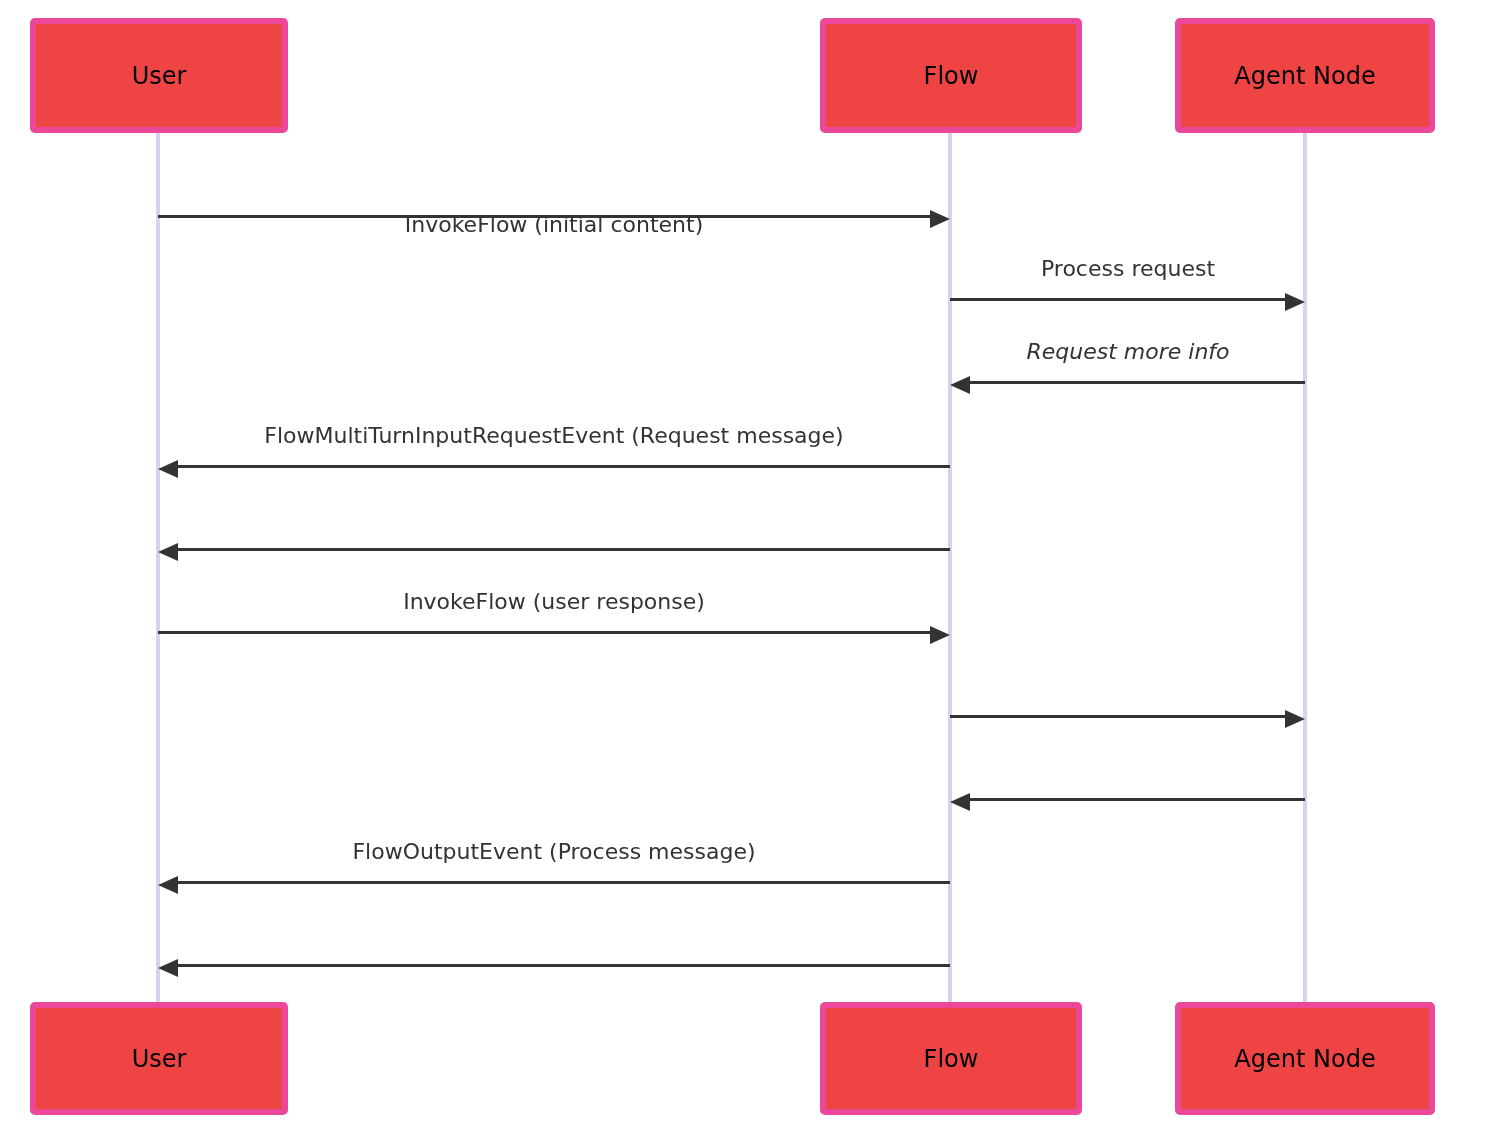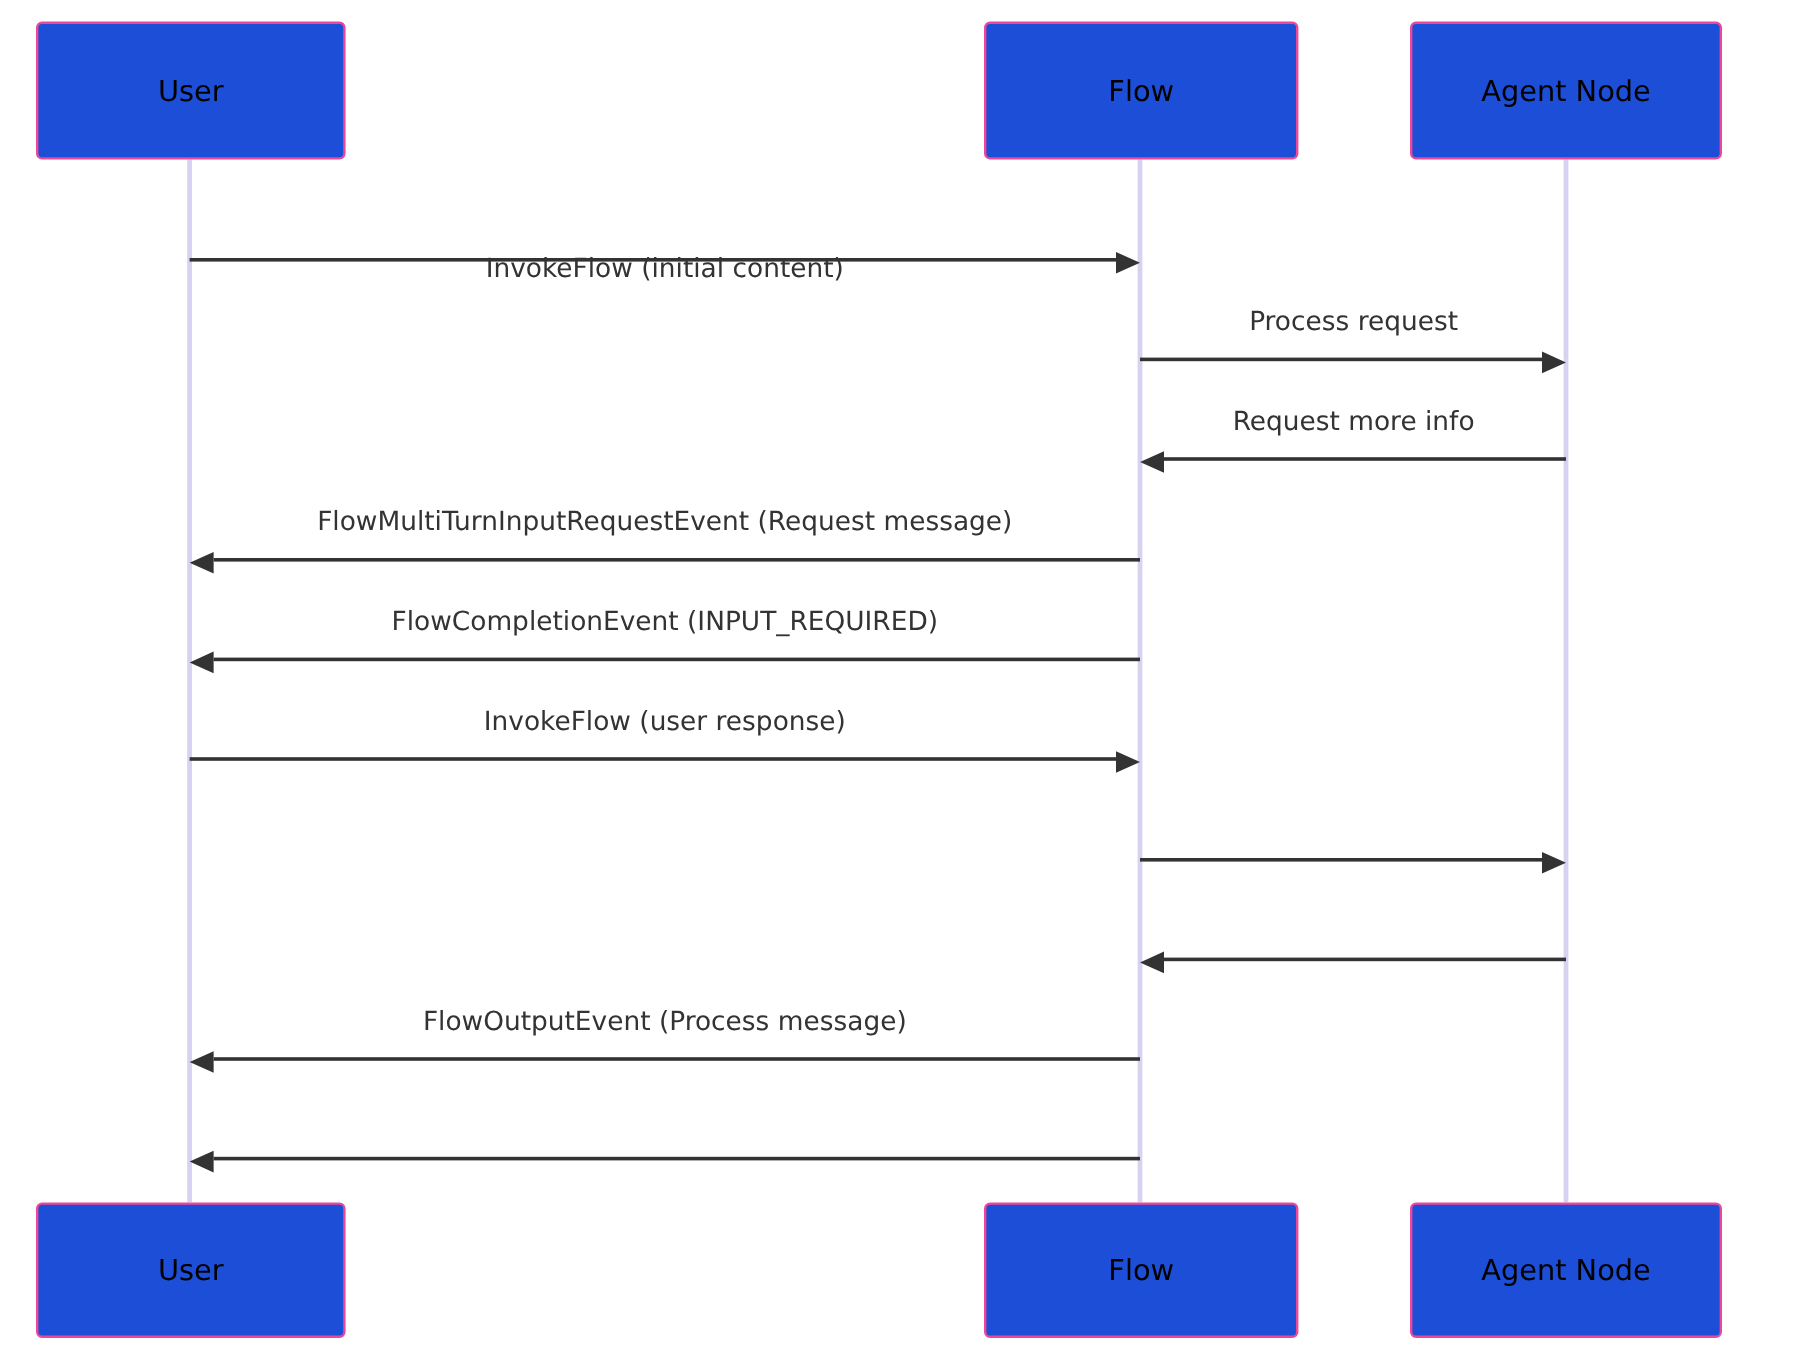--- a/index.html
+++ b/index.html
@@ -17,22 +17,22 @@
   }
   .lifeline {
     position: absolute;
     width: 4px;
     top: 133px;
     height: 869px;
     background: #d8d2f0;
   }
   .actor-box {
     position: absolute;
-    background: #1d4ed8;
-    border: 2px solid #ec4899;
+    background: #ef4444;
+    border: 6px solid #ec4899;
     border-radius: 5px;
     box-sizing: border-box;
     display: flex;
     align-items: center;
     justify-content: center;
     font-size: 24px;
     color: #000000;
   }
   .actor-box.top { top: 18px; height: 115px; }
   .actor-box.bottom { top: 1002px; height: 113px; }
@@ -91,29 +91,28 @@
   </div>
 
   <div class="msg-label" style="left:154px; width:800px; top:172px;margin-top:39px;">InvokeFlow (initial content)</div>
   <div class="msg-line" style="left:158px; width:772px; top:215px;"></div>
   <div class="arrowhead right" style="left:930px; top:210px;"></div>
 
   <div class="msg-label" style="left:928px; width:400px; top:255px;">Process request</div>
   <div class="msg-line" style="left:950px; width:335px; top:298px;"></div>
   <div class="arrowhead right" style="left:1285px; top:293px;"></div>
 
-  <div class="msg-label" style="left:928px; width:400px; top:338px;">Request more info</div>
+  <div class="msg-label" style="left:928px; width:400px; top:338px;font-style:italic;">Request more info</div>
   <div class="msg-line" style="left:970px; width:335px; top:381px;"></div>
   <div class="arrowhead left" style="left:950px; top:376px;"></div>
 
   <div class="msg-label" style="left:154px; width:800px; top:422px;">FlowMultiTurnInputRequestEvent (Request message)</div>
   <div class="msg-line" style="left:178px; width:772px; top:465px;"></div>
   <div class="arrowhead left" style="left:158px; top:460px;"></div>
 
-  <div class="msg-label" style="left:154px; width:800px; top:505px;">FlowCompletionEvent (INPUT_REQUIRED)</div>
   <div class="msg-line" style="left:178px; width:772px; top:548px;"></div>
   <div class="arrowhead left" style="left:158px; top:543px;"></div>
 
   <div class="msg-label" style="left:154px; width:800px; top:588px;">InvokeFlow (user response)</div>
   <div class="msg-line" style="left:158px; width:772px; top:631px;"></div>
   <div class="arrowhead right" style="left:930px; top:626px;"></div>
 
   <div class="msg-line" style="left:950px; width:335px; top:715px;"></div>
   <div class="arrowhead right" style="left:1285px; top:710px;"></div>
 

